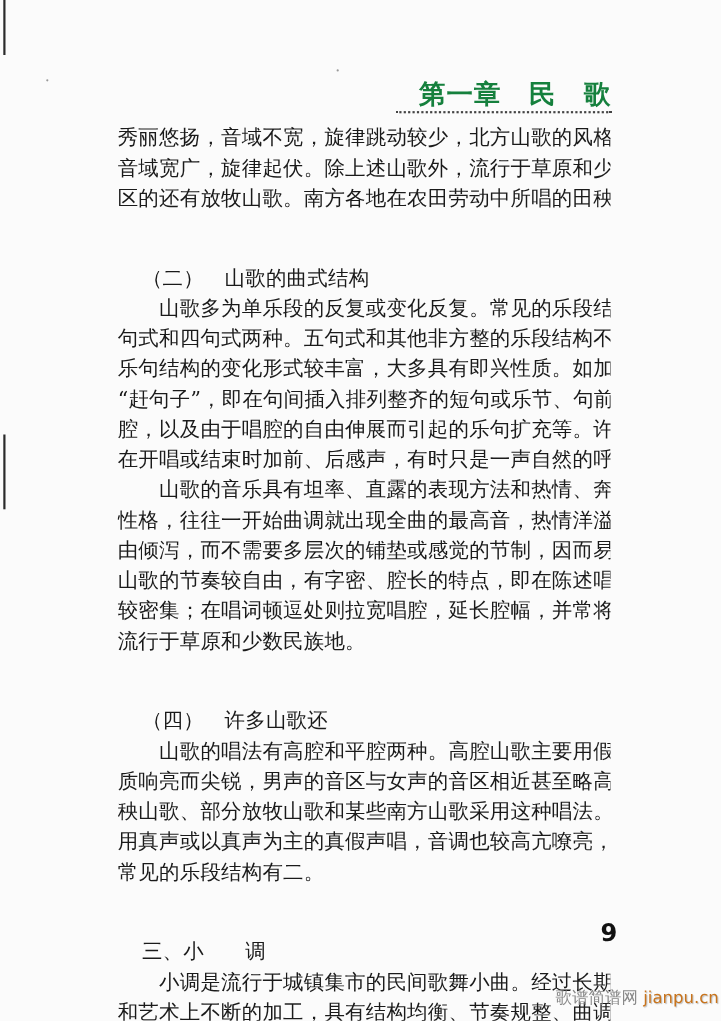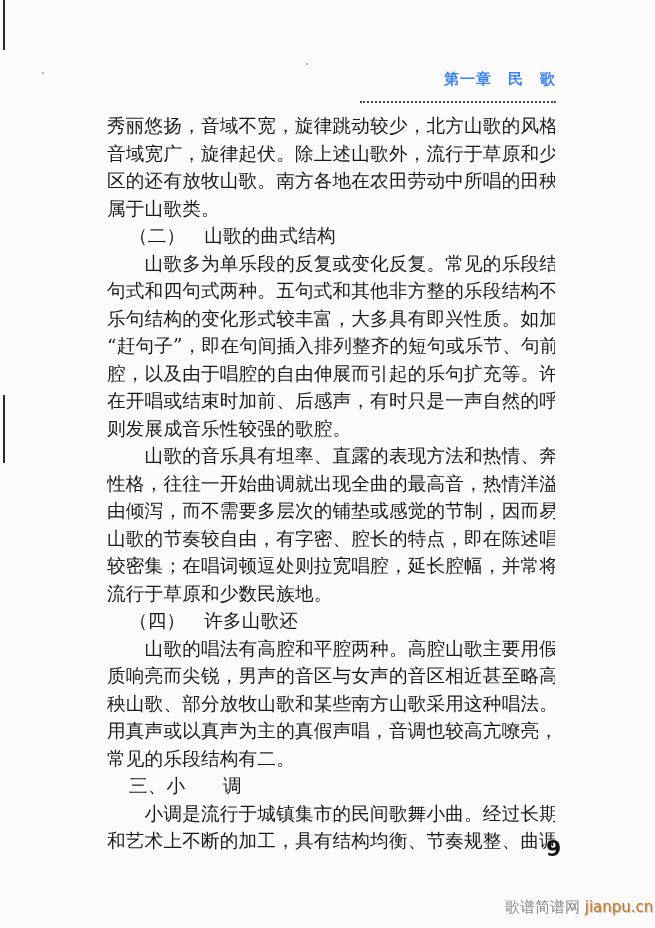--- a/index.html
+++ b/index.html
@@ -9,35 +9,35 @@
     font-family: "DejaVu Serif", "Liberation Serif", serif;
     color: #1a1a1a;
   }
   .edge-line { position: absolute; left: 3px; width: 2px; background: #2a2a2a; }
   .header {
     position: absolute; left: 360px; top: 70px; width: 196px; height: 40px;
   }
   .header-title {
     position: absolute; right: 0; top: 0;
     font-family: Liberation Mono, monospace;
-    font-weight: bold; font-size: 15px; letter-spacing: 1px; color: #3b82f6;
+    font-weight: bold; font-size: 24px; letter-spacing: 1px; color: #15803d;
     white-space: pre;
   }
   .header-rule {
     position: absolute; left: 0; right: 0; top: 31px; height: 0;
     border-top: 2px dotted #444;
   }
   .body-text {
     position: absolute; left: 107px; top: 112px; width: 448px;
   }
   .line {
     height: 27.5px; line-height: 27.5px; font-size: 18.6px;
     white-space: nowrap; overflow: hidden; letter-spacing: 0.2px;
   }
-  .line.heading { padding-left: 22px; }
+  .line.heading { padding-left: 22px; margin-top: 45px; }
   .page-number {
     position: absolute; left: 546px; top: 836px;
     font-family: "DejaVu Sans", "Liberation Sans", sans-serif;
     font-weight: bold; font-size: 22px; color: #111;
   }
   .watermark {
     position: absolute; left: 505px; top: 898px;
     font-family: "DejaVu Sans", "Liberation Sans", sans-serif;
     font-size: 15px; color: #888; white-space: nowrap;
   }
@@ -54,29 +54,27 @@
 
 <div class="header">
   <div class="header-title">第一章　民　歌</div>
   <div class="header-rule"></div>
 </div>
 
 <div class="body-text" id="body-text">
     <div class="line">秀丽悠扬，音域不宽，旋律跳动较少，北方山歌的风格豪放粗犷，</div>
     <div class="line">音域宽广，旋律起伏。除上述山歌外，流行于草原和少数民族地</div>
     <div class="line">区的还有放牧山歌。南方各地在农田劳动中所唱的田秧山歌，也</div>
-    <div class="line">属于山歌类。</div>
     <div class="line heading">（二）　山歌的曲式结构</div>
     <div class="line">　　山歌多为单乐段的反复或变化反复。常见的乐段结构有二</div>
     <div class="line">句式和四句式两种。五句式和其他非方整的乐段结构不太普遍，</div>
     <div class="line">乐句结构的变化形式较丰富，大多具有即兴性质。如加垛，亦称</div>
     <div class="line">“赶句子”，即在句间插入排列整齐的短句或乐节、句前句后的加</div>
     <div class="line">腔，以及由于唱腔的自由伸展而引起的乐句扩充等。许多山歌还</div>
     <div class="line">在开唱或结束时加前、后感声，有时只是一声自然的呼号，有时</div>
-    <div class="line">则发展成音乐性较强的歌腔。</div>
     <div class="line">　　山歌的音乐具有坦率、直露的表现方法和热情、奔放的音乐</div>
     <div class="line">性格，往往一开始曲调就出现全曲的最高音，热情洋溢，任其自</div>
     <div class="line">由倾泻，而不需要多层次的铺垫或感觉的节制，因而易于感人。</div>
     <div class="line">山歌的节奏较自由，有字密、腔长的特点，即在陈述唱词时节奏</div>
     <div class="line">较密集；在唱词顿逗处则拉宽唱腔，延长腔幅，并常将旋律上扬，</div>
     <div class="line">流行于草原和少数民族地。</div>
     <div class="line heading">（四）　许多山歌还</div>
     <div class="line">　　山歌的唱法有高腔和平腔两种。高腔山歌主要用假声唱，音</div>
     <div class="line">质响亮而尖锐，男声的音区与女声的音区相近甚至略高。多数田</div>
     <div class="line">秧山歌、部分放牧山歌和某些南方山歌采用这种唱法。平腔山歌</div>

